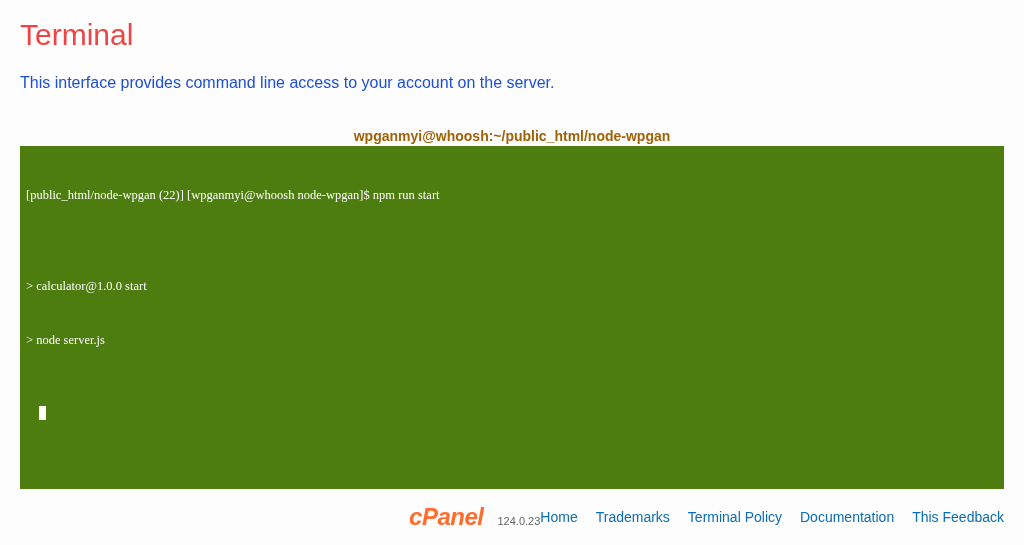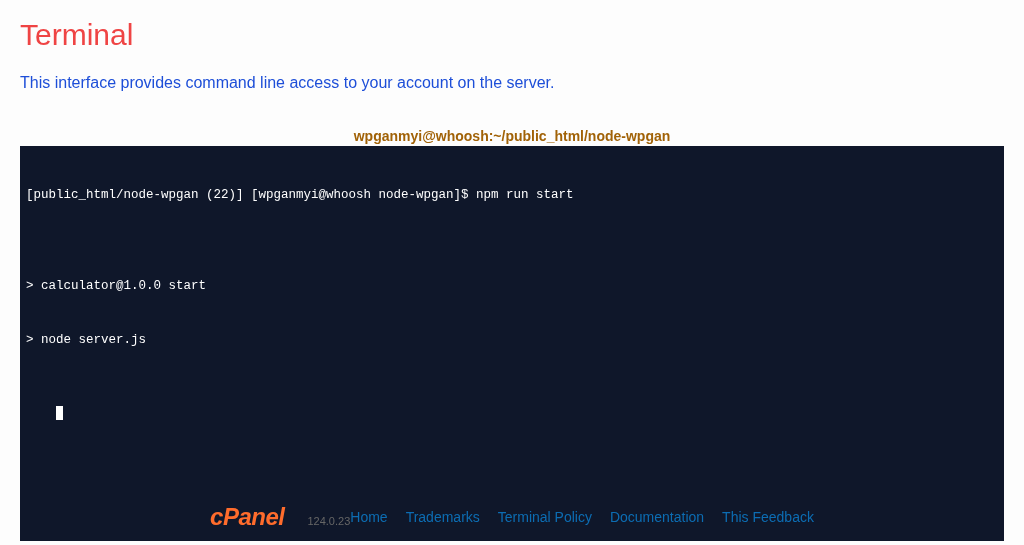--- a/index.html
+++ b/index.html
@@ -30,48 +30,48 @@
       margin-bottom: 36px;
     }
     .terminal-title {
       text-align: center;
       font-weight: 700;
       font-size: 14px;
       color: #a16207;
       margin-bottom: 2px;
     }
     .terminal-box {
-      background: #0f172a;
+      background: #4d7c0f;
       color: #fff;
-      font-family: Liberation Mono, monospace;
+      font-family: Liberation Serif, serif;
       font-size: 12.5px;
       line-height: 1.45;
       padding: 4px 6px;
-      height: 395px;
+      height: 343px;
       overflow: hidden;
       white-space: pre;
       position: relative;
     }
     .terminal-line {
       white-space: pre;
     }
     .cursor {
       display: inline-block;
       width: 7px;
       height: 14px;
       background: #fff;
       vertical-align: text-bottom;
     }
     .footer {
       position: absolute;
       bottom: 14px;
       left: 20px;
       right: 20px;
       display: flex;
-      justify-content: center;
+      justify-content: flex-end;
       align-items: center;
     }
     .footer-left {
       display: flex;
       align-items: baseline;
       gap: 4px;
     }
     .cpanel-logo {
       font-family: Arial, sans-serif;
       font-weight: 900;
@@ -79,21 +79,21 @@
       font-size: 24px;
       color: #ff6c2c;
       letter-spacing: -0.5px;
     }
     .cpanel-logo .cp-c {
       font-style: italic;
     }
     .footer-version {
       font-size: 11px;
       color: #666;
-      margin-left: 19px;
+      margin-left: 10px;
     }
     .footer-links {
       display: flex;
       gap: 18px;
     }
     .footer-link {
       color: #0c6db3;
       font-size: 14px;
       text-decoration: none;
       cursor: pointer;

